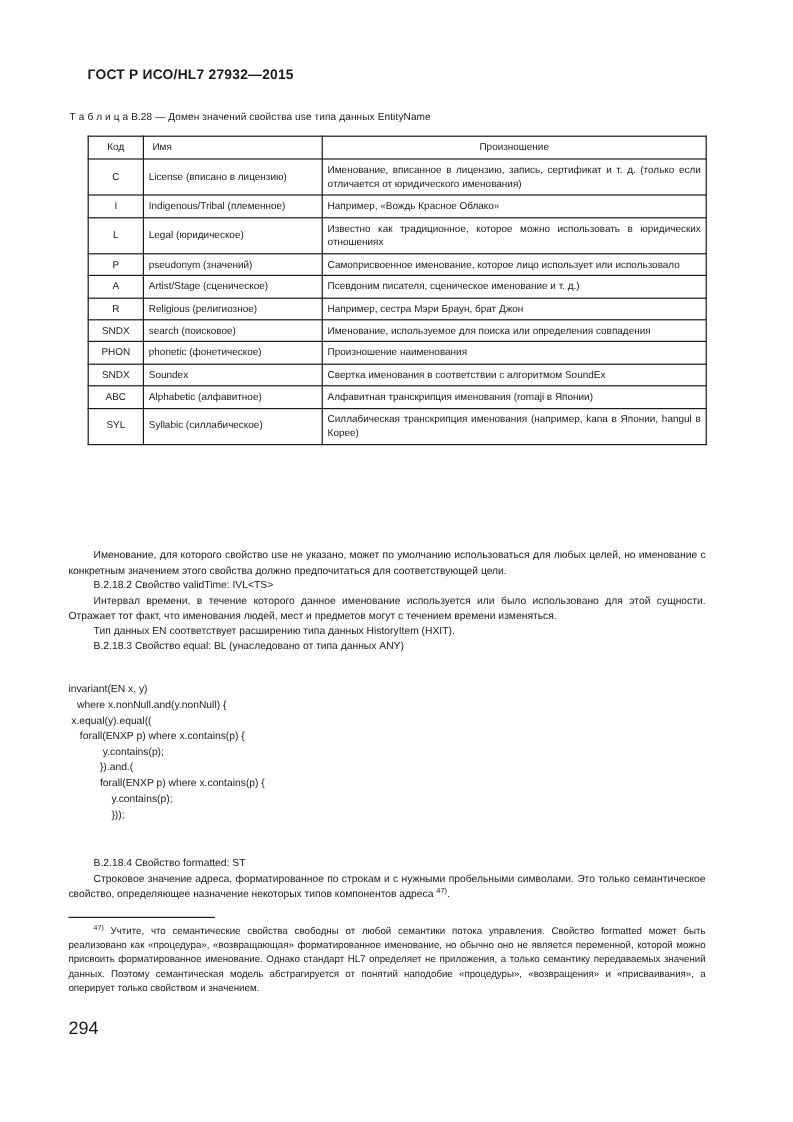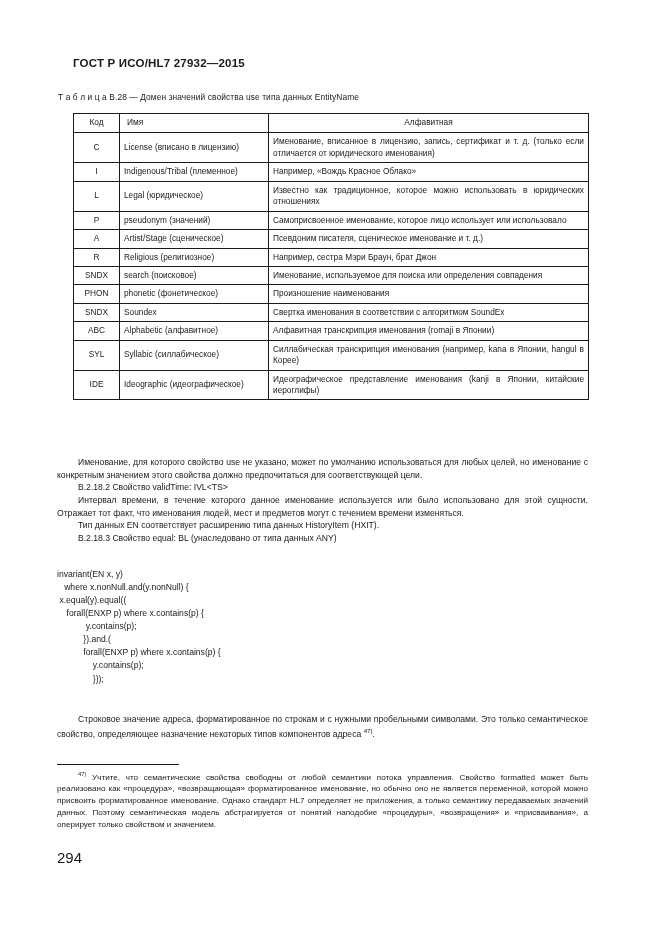--- a/index.html
+++ b/index.html
@@ -153,21 +153,21 @@
   <table class="domain-table">
     <colgroup>
       <col class="c-code">
       <col class="c-name">
       <col class="c-def">
     </colgroup>
     <thead>
       <tr>
         <th class="c-code">Код</th>
         <th class="c-name">Имя</th>
-        <th class="c-def">Алфавитная</th>
+        <th class="c-def">Произношение</th>
       </tr>
     </thead>
     <tbody>
       <tr>
         <td class="code">C</td>
         <td class="name">License (вписано в лицензию)</td>
         <td class="def">Именование, вписанное в лицензию, запись, сертификат и т. д. (только если отличается от юридического именования)</td>
       </tr>
       <tr>
         <td class="code">I</td>
@@ -211,25 +211,20 @@
       </tr>
       <tr>
         <td class="code">ABC</td>
         <td class="name">Alphabetic (алфавитное)</td>
         <td class="def">Алфавитная транскрипция именования (romaji в Японии)</td>
       </tr>
       <tr>
         <td class="code">SYL</td>
         <td class="name">Syllabic (силлабическое)</td>
         <td class="def">Силлабическая транскрипция именования (например, kana в Японии, hangul в Корее)</td>
-      </tr>
-      <tr>
-        <td class="code">IDE</td>
-        <td class="name">Ideographic (идеографическое)</td>
-        <td class="def">Идеографическое представление именования (kanji в Японии, китайские иероглифы)</td>
       </tr>
     </tbody>
   </table>
 
   <div class="body-block para-after-table">
     <p>Именование, для которого свойство use не указано, может по умолчанию использоваться для любых целей, но именование с конкретным значением этого свойства должно предпочитаться для соответствующей цели.</p>
     <p>В.2.18.2 Свойство validTime: IVL&lt;TS&gt;</p>
     <p>Интервал времени, в течение которого данное именование используется или было использовано для этой сущности. Отражает тот факт, что именования людей, мест и предметов могут с течением времени изменяться.</p>
     <p>Тип данных EN соответствует расширению типа данных HistoryItem (HXIT).</p>
     <p>В.2.18.3 Свойство equal: BL (унаследовано от типа данных ANY)</p>
@@ -241,20 +236,21 @@
     <div> x.equal(y).equal((</div>
     <div>    forall(ENXP p) where x.contains(p) {</div>
     <div>            y.contains(p);</div>
     <div>           }).and.(</div>
     <div>           forall(ENXP p) where x.contains(p) {</div>
     <div>               y.contains(p);</div>
     <div>               }));</div>
   </div>
 
   <div class="para-formatted">
+    <p>В.2.18.4 Свойство formatted: ST</p>
     <p><span>Строковое значение адреса, форматированное по строкам и с нужными пробельными символами. Это только семантическое свойство, определяющее назначение некоторых типов компонентов адреса </span><sup class="fn">47)</sup><span>.</span></p>
   </div>
 
   <div class="footnote-rule"></div>
 
   <div class="footnote">
     <p><sup class="fn">47)</sup><span> Учтите, что семантические свойства свободны от любой семантики потока управления. Свойство formatted может быть реализовано как «процедура», «возвращающая» форматированное именование, но обычно оно не является переменной, которой можно присвоить форматированное именование. Однако стандарт HL7 определяет не приложения, а только семантику передаваемых значений данных. Поэтому семантическая модель абстрагируется от понятий наподобие «процедуры», «возвращения» и «присваивания», а оперирует только свойством и значением.</span></p>
   </div>
 
   <div class="page-number">294</div>

